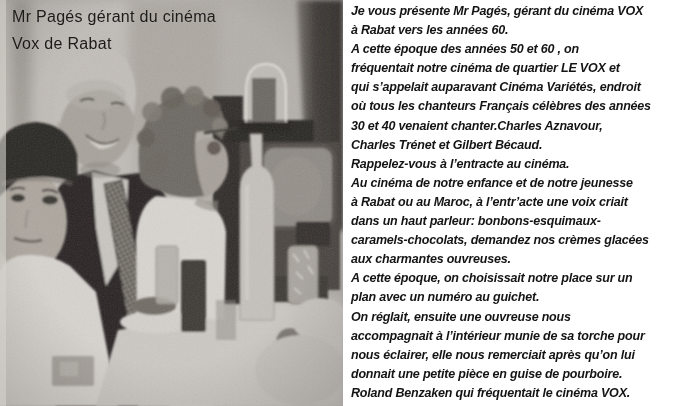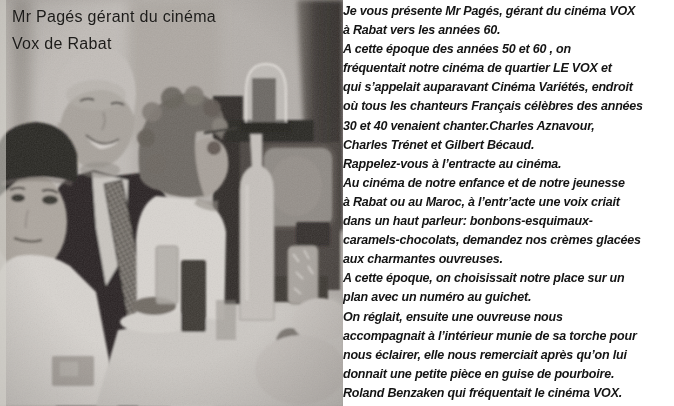--- a/index.html
+++ b/index.html
@@ -14,21 +14,21 @@
   }
   figure.photo svg { display:block; width:100%; height:100%; }
   .caption {
     position:absolute; top:3px; left:12px;
     font-size:16px; line-height:27px; font-weight:normal;
     color:#1c1b19; letter-spacing:0.3px;
     white-space:pre-line;
     text-shadow:0 0 2px rgba(200,198,195,0.35);
   }
   section.panel {
-    flex:1; background:#ffffff; padding:2px 0 0 0; overflow:hidden;
+    flex:1; background:#ffffff; padding:2px 0 0 8px; overflow:hidden;
   }
   p.story {
     margin:0;
     font-style:italic; font-weight:bold;
     font-size:12.5px; line-height:19.1px; letter-spacing:-0.2px;
     color:#141414; white-space:pre;
   }
 </style>
 </head>
 <body>

